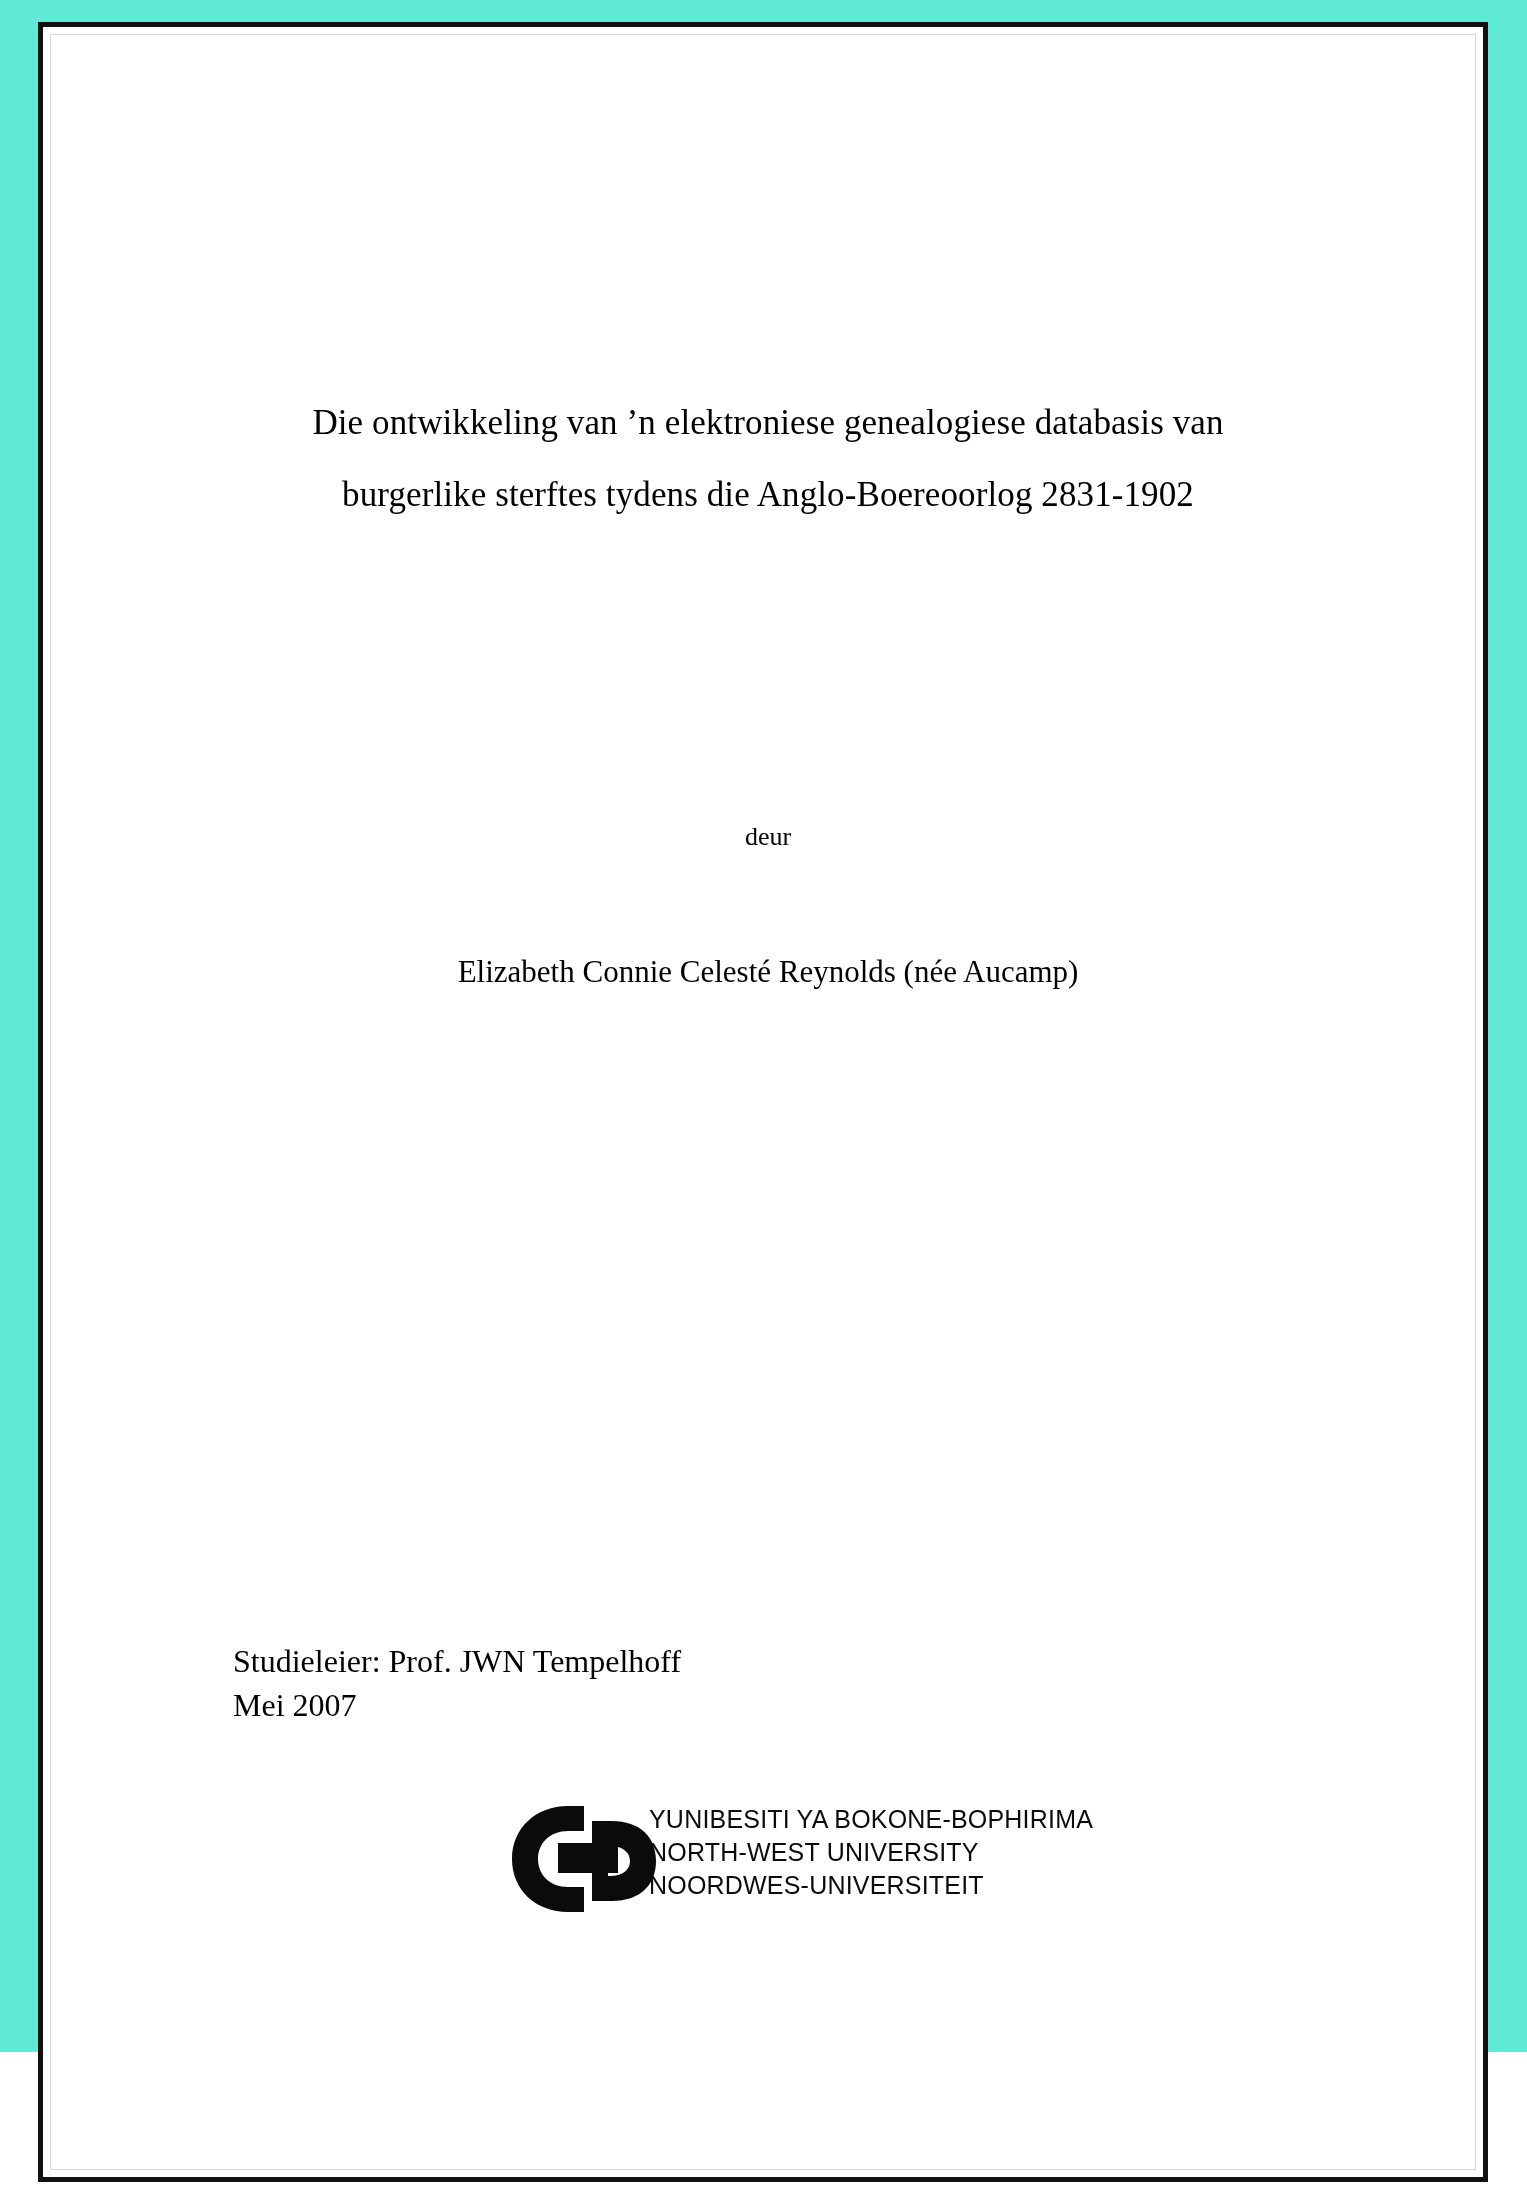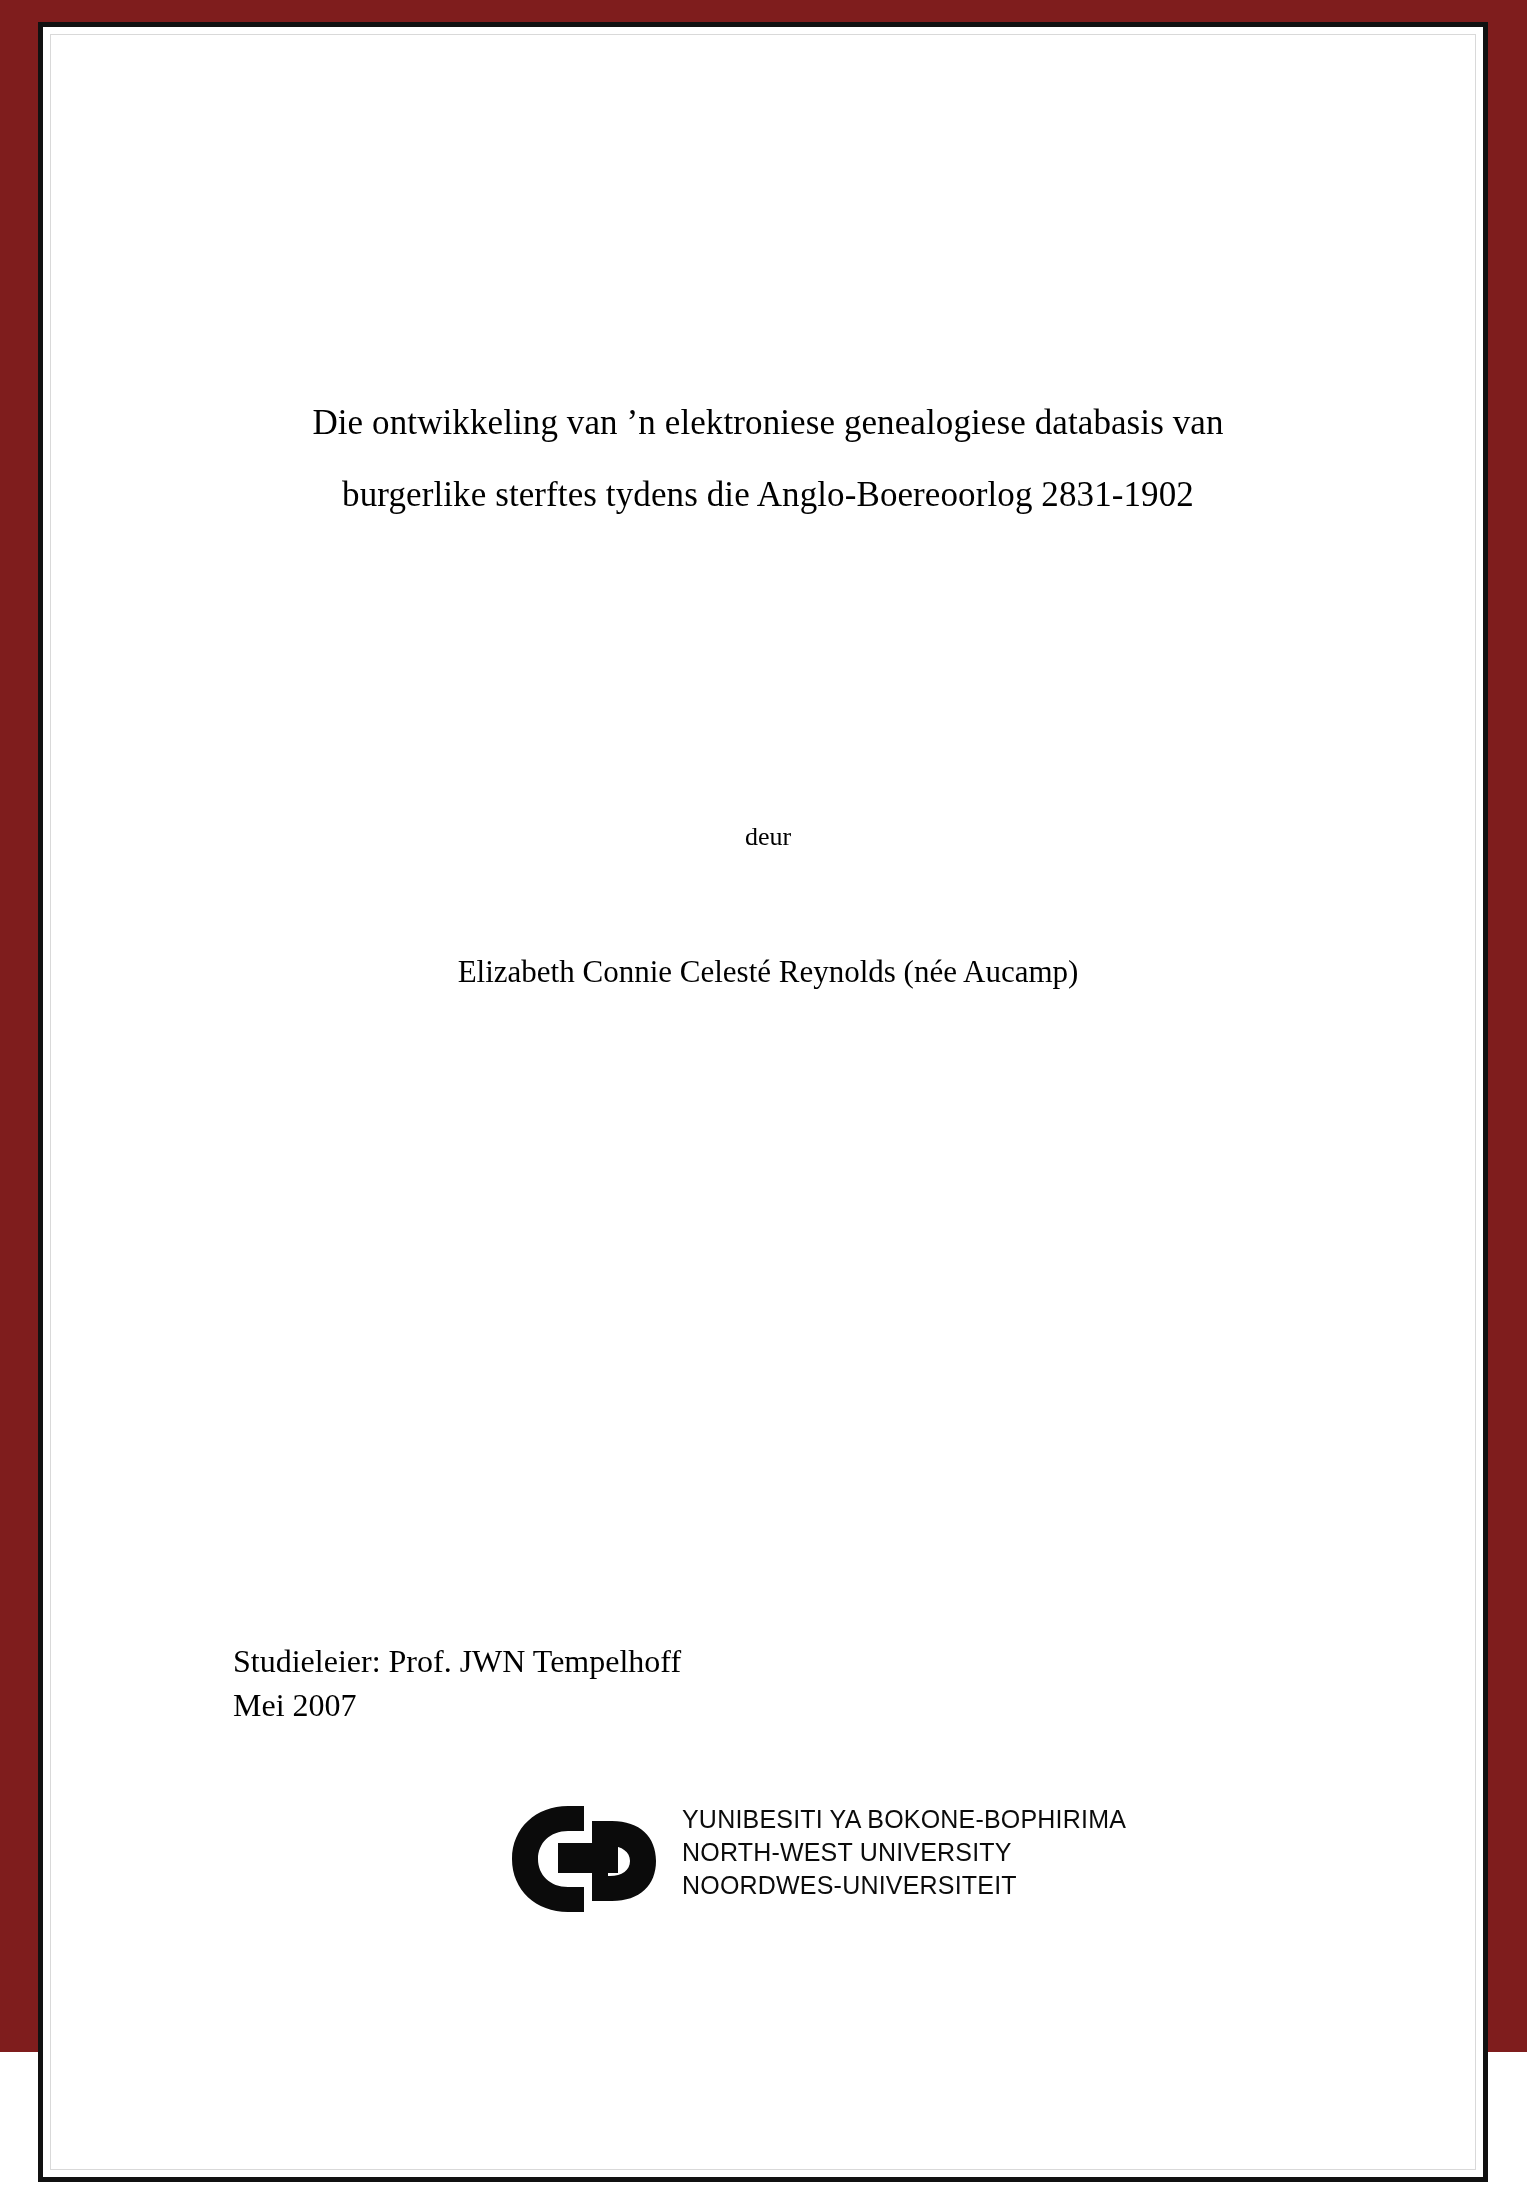--- a/index.html
+++ b/index.html
@@ -15,21 +15,21 @@
     position: relative;
     overflow: hidden;
   }
 
   
   .scan-page {
     position: absolute;
     left: 0; top: 0;
     width: 1527px;
     height: 2052px;
-    background: #7f1d1d;
+    background: #5eead4;
   }
 
   
   .page-frame {
     position: absolute;
     left: 38px;
     top: 22px;
     width: 1450px;
     height: 2160px;
     border: 5px solid #111111;
@@ -130,21 +130,21 @@
   }
   .logo-mark {
     position: absolute;
     left: 0;
     top: 6px;
     width: 150px;
     height: 112px;
   }
   .logo-text {
     position: absolute;
-    left: 176px;
+    left: 143px;
     top: 6px;
     width: 460px;
     font-family: "Liberation Sans", sans-serif;
     font-size: 25px;
     line-height: 33px;
     letter-spacing: 0.2px;
     color: #0b0b0b;
   }
 </style>
 </head>

